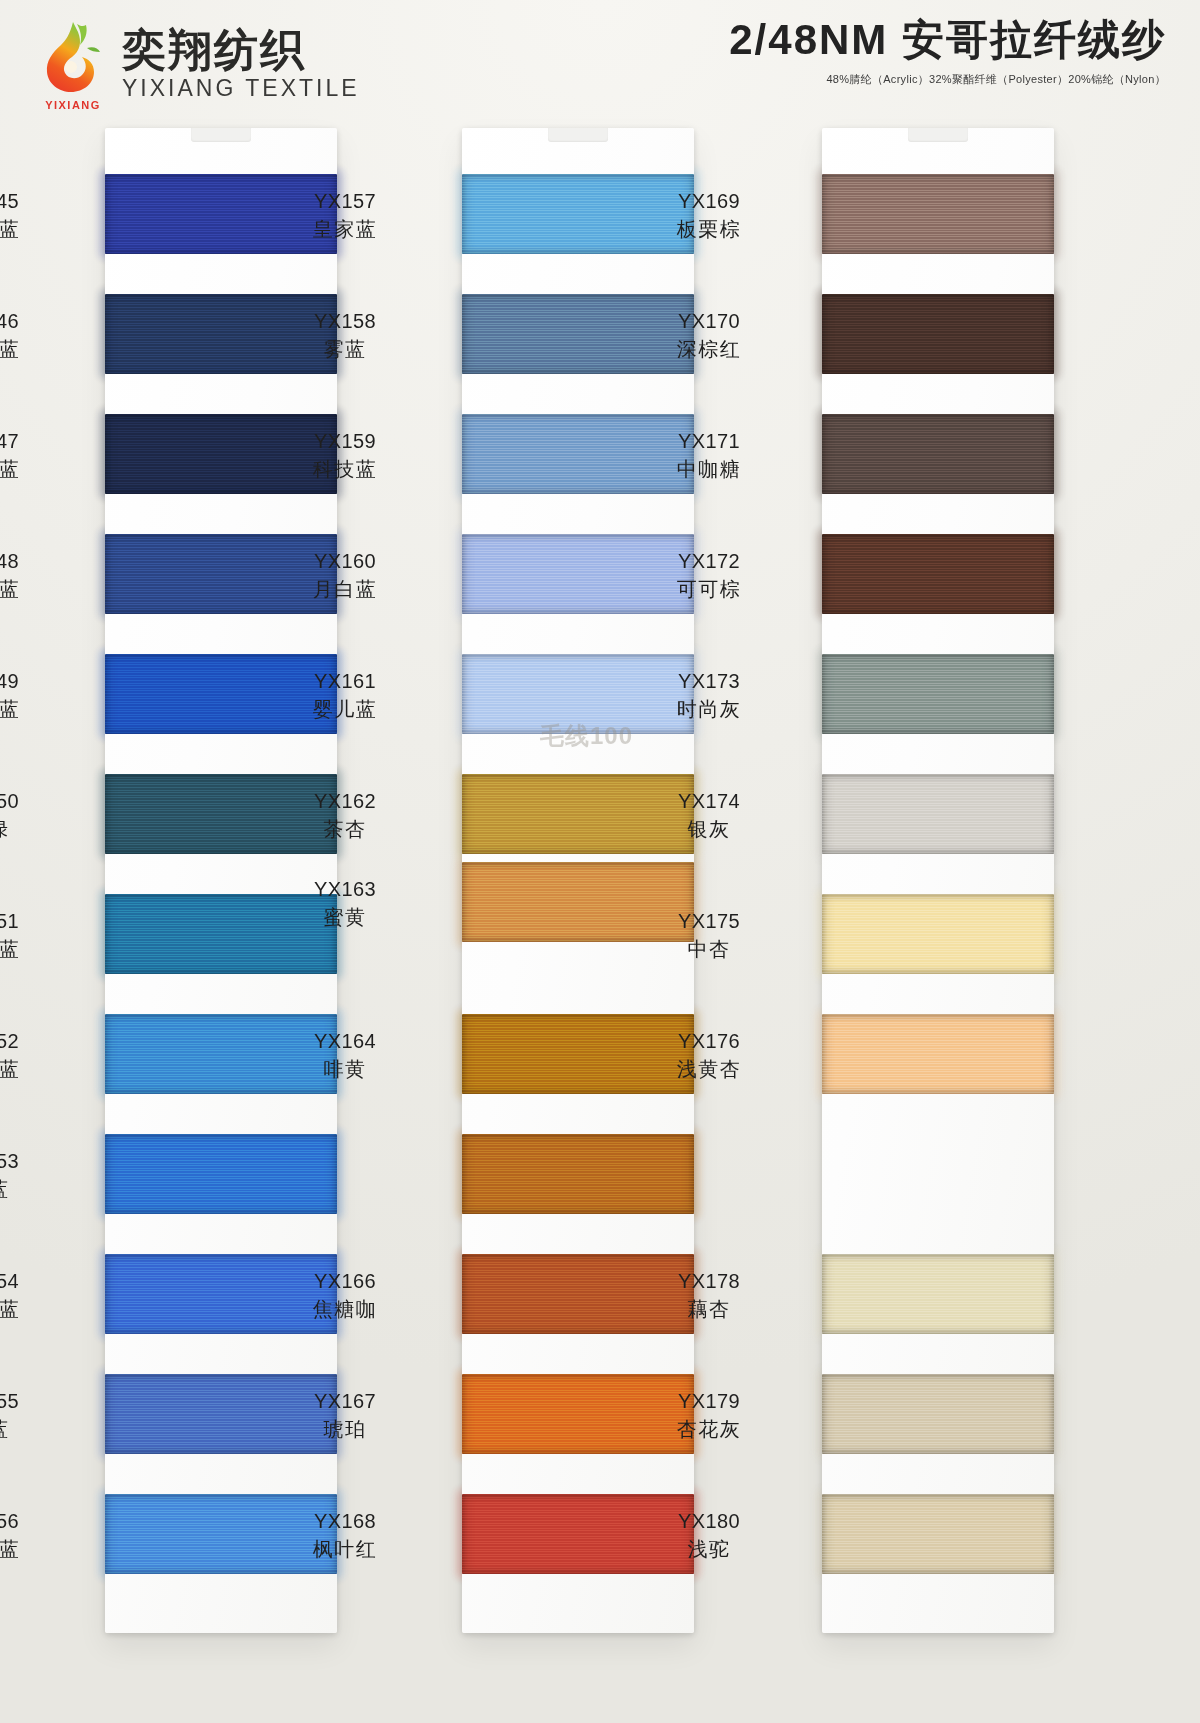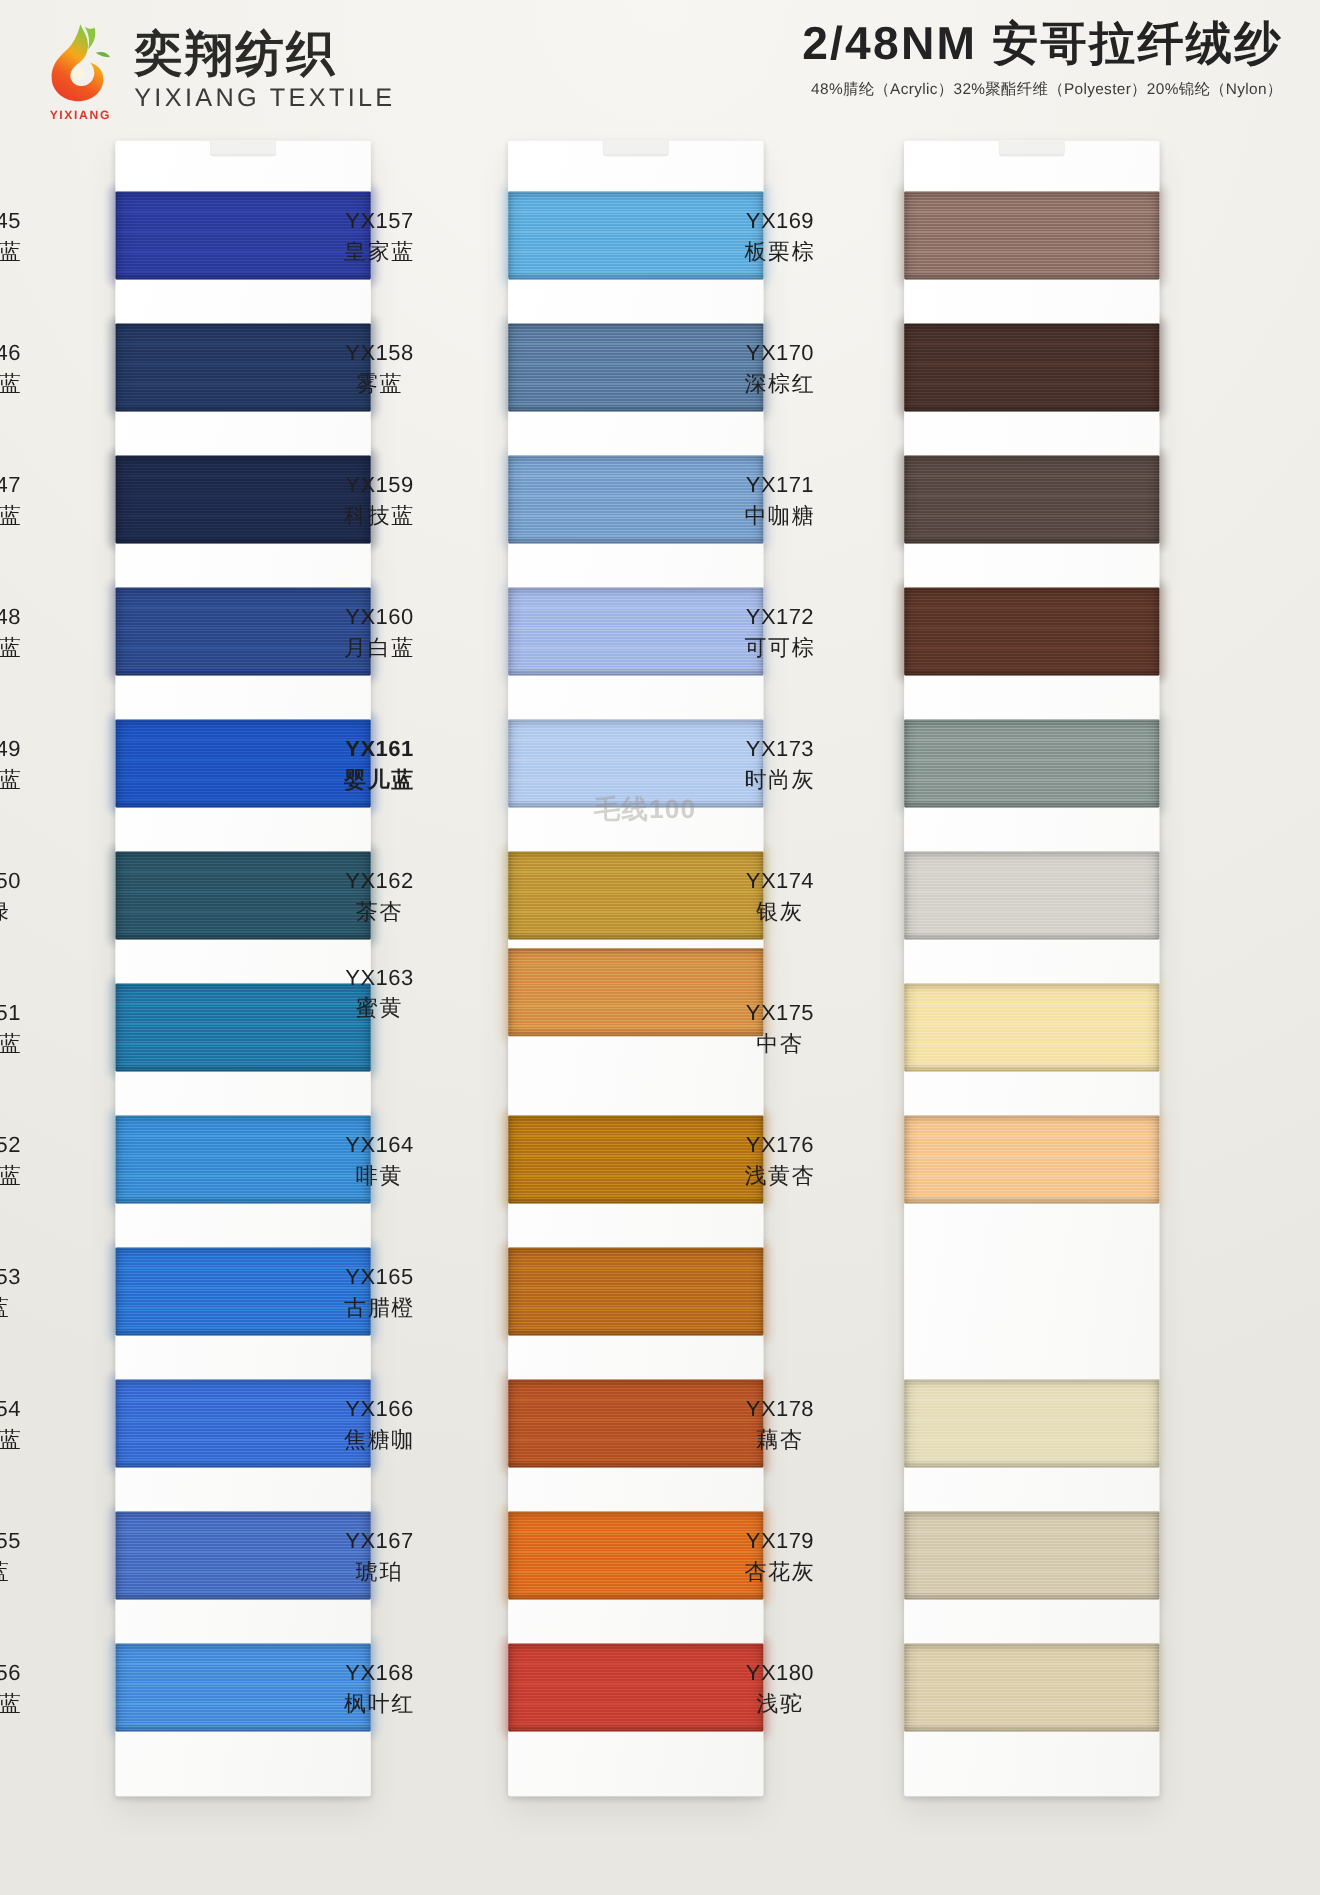--- a/index.html
+++ b/index.html
@@ -25,21 +25,21 @@
   .brand{position:absolute;left:40px;top:18px;display:flex;align-items:center;gap:16px;}
   .logo-mark{width:66px;height:84px;position:relative;}
   .logo-mark svg{display:block;}
   .logo-word{font-size:11px;letter-spacing:1.5px;color:#e0352b;font-weight:bold;
     text-align:center;margin-top:-3px;}
   .brand-text .cn{font-size:44px;font-weight:bold;letter-spacing:2px;color:#2a2a28;line-height:1.05;}
   .brand-text .en{font-size:23px;letter-spacing:3px;color:#3a3a38;line-height:1.2;margin-top:2px;}
 
   .title-block{position:absolute;right:34px;top:16px;text-align:right;width:680px;}
   .title-main{font-size:42px;font-weight:bold;letter-spacing:2px;color:#232323;line-height:1.15;}
-  .title-sub{font-size:14px;letter-spacing:.3px;color:#3b3b3b;margin-top:8px;}
+  .title-sub{font-size:11px;letter-spacing:.3px;color:#3b3b3b;margin-top:8px;}
 
   
   .columns{position:absolute;left:0;top:120px;width:1200px;height:1603px;z-index:3;}
 
   .col{position:absolute;top:8px;width:232px;height:1505px;}
   .col-1{left:105px;}
   .col-2{left:462px;}
   .col-3{left:822px;}
 
   
@@ -258,21 +258,21 @@
         </div>
         <div class="swatch" style="top: 360px;">
           <div class="yarn" style="background: rgb(166, 186, 232);"></div>
           <div class="label" style="top: 14px;">
             <span class="code">YX160</span>
             <span class="name">月白蓝</span>
           </div>
         </div>
         <div class="swatch" style="top: 480px;">
           <div class="yarn" style="background: rgb(182, 205, 240);"></div>
-          <div class="label" style="top: 14px; font-weight: bold;">
+          <div class="label" style="top: 14px;">
             <span class="code">YX161</span>
             <span class="name">婴儿蓝</span>
           </div>
         </div>
         <div class="swatch" style="top: 600px;">
           <div class="yarn" style="background: rgb(194, 154, 58);"></div>
           <div class="label" style="top: 14px;">
             <span class="code">YX162</span>
             <span class="name">茶杏</span>
           </div>
@@ -286,24 +286,20 @@
         </div>
         <div class="swatch" style="top: 840px;">
           <div class="yarn" style="background: rgb(185, 122, 23);"></div>
           <div class="label" style="top: 14px; text-align: center;">
             <span class="code">YX164</span>
             <span class="name">啡黄</span>
           </div>
         </div>
         <div class="swatch" style="top: 960px;">
           <div class="yarn" style="background: rgb(187, 111, 33);"></div>
-          <div class="label" style="top: 14px;">
-            <span class="code">YX165</span>
-            <span class="name">古腊橙</span>
-          </div>
         </div>
         <div class="swatch" style="top: 1080px;">
           <div class="yarn" style="background: rgb(184, 86, 40);"></div>
           <div class="label" style="top: 14px;">
             <span class="code">YX166</span>
             <span class="name">焦糖咖</span>
           </div>
         </div>
         <div class="swatch" style="top: 1200px;">
           <div class="yarn" style="background: rgb(222, 111, 34);"></div>

